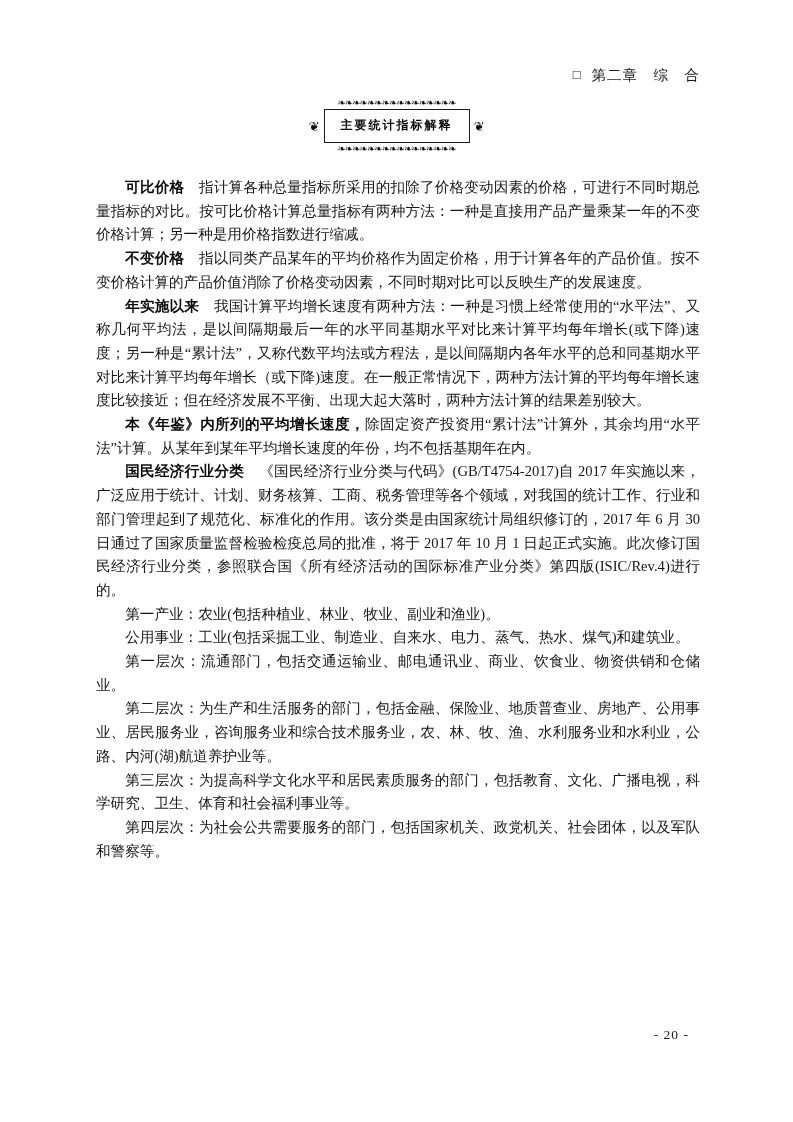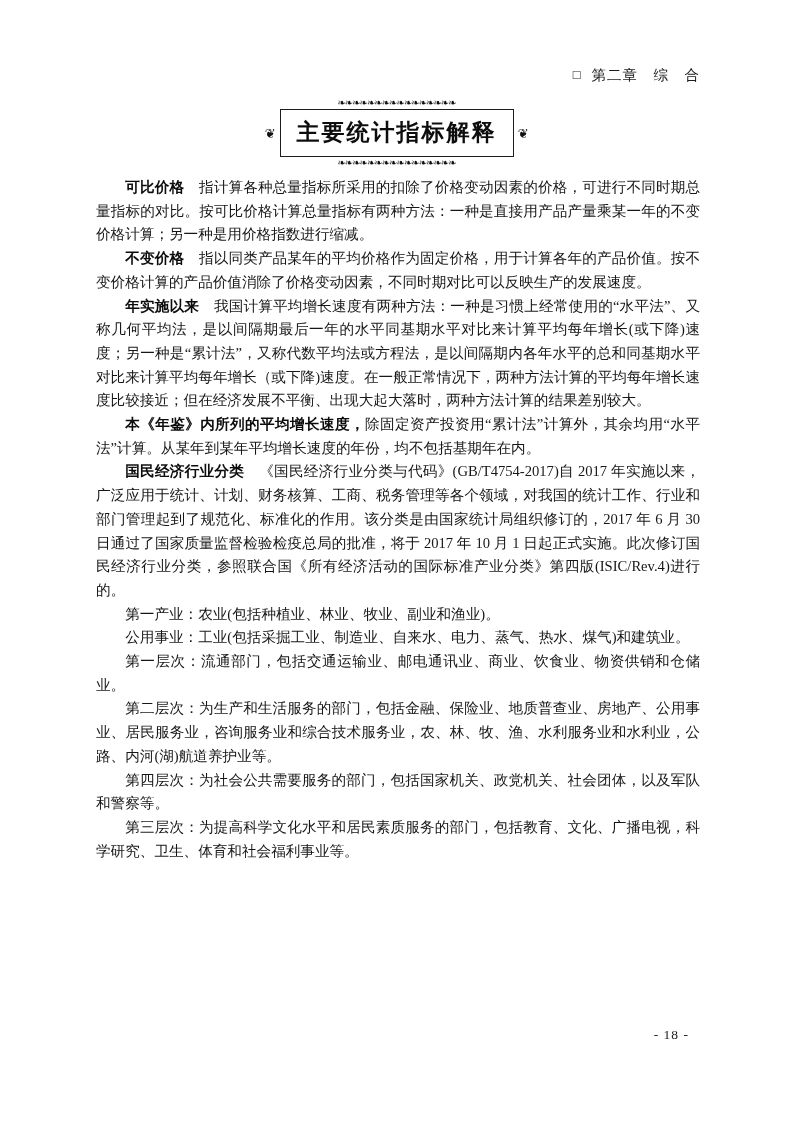--- a/index.html
+++ b/index.html
@@ -63,21 +63,21 @@
     font-family: "DejaVu Sans", sans-serif;
     font-size: 13px;
     color: #111;
     line-height: 1;
   }
   .title-inner {
     border: 1.4px solid #1c1c1c;
     padding: 7px 16px 8px 16px;
     font-family: "Liberation Sans", "DejaVu Sans", sans-serif;
     font-weight: 700;
-    font-size: 23px;
+    font-size: 12px;
     letter-spacing: 2px;
     color: #0d0d0d;
     white-space: nowrap;
   }
   
   .body-text {
     position: absolute;
     top: 176px;
     left: 96px;
     width: 604px;
@@ -128,19 +128,19 @@
   <div class="body-text">
     <p class="body-par"><span class="term">可比价格　</span><span>指计算各种总量指标所采用的扣除了价格变动因素的价格，可进行不同时期总量指标的对比。按可比价格计算总量指标有两种方法：一种是直接用产品产量乘某一年的不变价格计算；另一种是用价格指数进行缩减。</span></p>
     <p class="body-par"><span class="term">不变价格　</span><span>指以同类产品某年的平均价格作为固定价格，用于计算各年的产品价值。按不变价格计算的产品价值消除了价格变动因素，不同时期对比可以反映生产的发展速度。</span></p>
     <p class="body-par"><span class="term">年实施以来　</span><span>我国计算平均增长速度有两种方法：一种是习惯上经常使用的“水平法”、又称几何平均法，是以间隔期最后一年的水平同基期水平对比来计算平均每年增长(或下降)速度；另一种是“累计法”，又称代数平均法或方程法，是以间隔期内各年水平的总和同基期水平对比来计算平均每年增长（或下降)速度。在一般正常情况下，两种方法计算的平均每年增长速度比较接近；但在经济发展不平衡、出现大起大落时，两种方法计算的结果差别较大。</span></p>
     <p class="body-par"><span class="term">本《年鉴》内所列的平均增长速度，</span><span>除固定资产投资用“累计法”计算外，其余均用“水平法”计算。从某年到某年平均增长速度的年份，均不包括基期年在内。</span></p>
     <p class="body-par"><span class="term">国民经济行业分类　</span><span>《国民经济行业分类与代码》(GB/T4754-2017)自 2017 年实施以来，广泛应用于统计、计划、财务核算、工商、税务管理等各个领域，对我国的统计工作、行业和部门管理起到了规范化、标准化的作用。该分类是由国家统计局组织修订的，2017 年 6 月 30 日通过了国家质量监督检验检疫总局的批准，将于 2017 年 10 月 1 日起正式实施。此次修订国民经济行业分类，参照联合国《所有经济活动的国际标准产业分类》第四版(ISIC/Rev.4)进行的。</span></p>
     <p class="body-par"><span class="term"></span><span>第一产业：农业(包括种植业、林业、牧业、副业和渔业)。</span></p>
     <p class="body-par"><span class="term"></span><span>公用事业：工业(包括采掘工业、制造业、自来水、电力、蒸气、热水、煤气)和建筑业。</span></p>
     <p class="body-par"><span class="term"></span><span>第一层次：流通部门，包括交通运输业、邮电通讯业、商业、饮食业、物资供销和仓储业。</span></p>
     <p class="body-par"><span class="term"></span><span>第二层次：为生产和生活服务的部门，包括金融、保险业、地质普查业、房地产、公用事业、居民服务业，咨询服务业和综合技术服务业，农、林、牧、渔、水利服务业和水利业，公路、内河(湖)航道养护业等。</span></p>
+    <p class="body-par"><span class="term"></span><span>第三层次：为提高科学文化水平和居民素质服务的部门，包括教育、文化、广播电视，科学研究、卫生、体育和社会福利事业等。</span></p>
     <p class="body-par"><span class="term"></span><span>第四层次：为社会公共需要服务的部门，包括国家机关、政党机关、社会团体，以及军队和警察等。</span></p>
-    <p class="body-par"><span class="term"></span><span>第三层次：为提高科学文化水平和居民素质服务的部门，包括教育、文化、广播电视，科学研究、卫生、体育和社会福利事业等。</span></p>
   </div>
 
-  <div class="page-number">- 18 -</div>
+  <div class="page-number">- 20 -</div>
 
 </div>
 
 </body></html>

